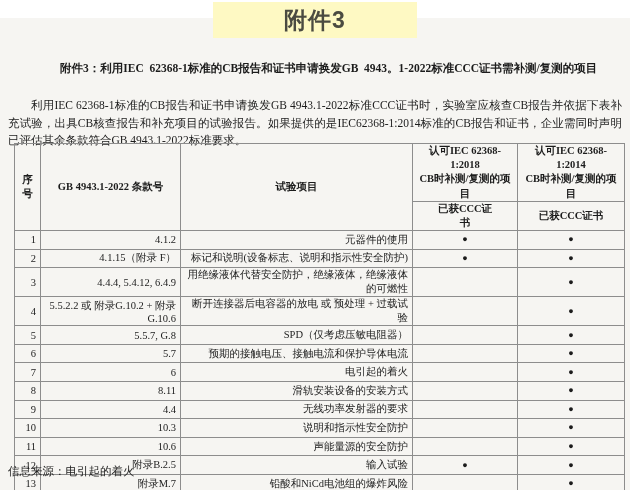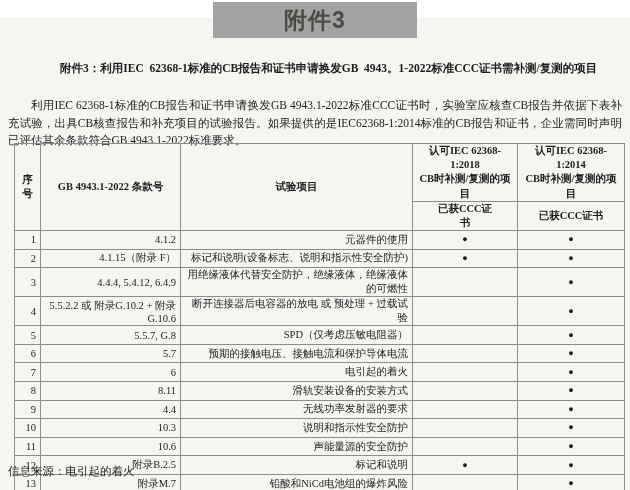--- a/index.html
+++ b/index.html
@@ -46,21 +46,21 @@
   .source{
     position:absolute;left:8px;top:464px;
     font-size:11.5px;color:#1c1c1c;
   }
 </style>
 </head>
 <body>
 
 <div class="top-white"></div>
 
-<div class="banner" style="background: #a3a3a3; color: rgb(75, 75, 65);">
+<div class="banner" style="background: #fef9c3; color: rgb(75, 75, 65);">
   <span>附件3</span>
 </div>
 
 <div class="doc-title">附件3：利用IEC  62368-1标准的CB报告和证书申请换发GB  4943。1-2022标准CCC证书需补测/复测的项目</div>
 
 <div class="intro">利用IEC 62368-1标准的CB报告和证书申请换发GB 4943.1-2022标准CCC证书时，实验室应核查CB报告并依据下表补充试验，出具CB核查报告和补充项目的试验报告。如果提供的是IEC62368-1:2014标准的CB报告和证书，企业需同时声明已评估其余条款符合GB 4943.1-2022标准要求。</div>
 
 <table class="spec">
   <colgroup>
     <col style="width:26px">
@@ -159,21 +159,21 @@
       <tr class="data-row">
         <td class="cell-no">11</td>
         <td class="cell-clause">10.6</td>
         <td class="cell-item">声能量源的安全防护</td>
         <td class="cell-dot"></td>
         <td class="cell-dot">●</td>
       </tr>
       <tr class="data-row">
         <td class="cell-no">12</td>
         <td class="cell-clause">附录B.2.5</td>
-        <td class="cell-item">标记和说明</td>
+        <td class="cell-item">输入试验</td>
         <td class="cell-dot">●</td>
         <td class="cell-dot">●</td>
       </tr>
       <tr class="data-row">
         <td class="cell-no">13</td>
         <td class="cell-clause">附录M.7</td>
         <td class="cell-item">铅酸和NiCd电池组的爆炸风险</td>
         <td class="cell-dot"></td>
         <td class="cell-dot">●</td>
       </tr>

